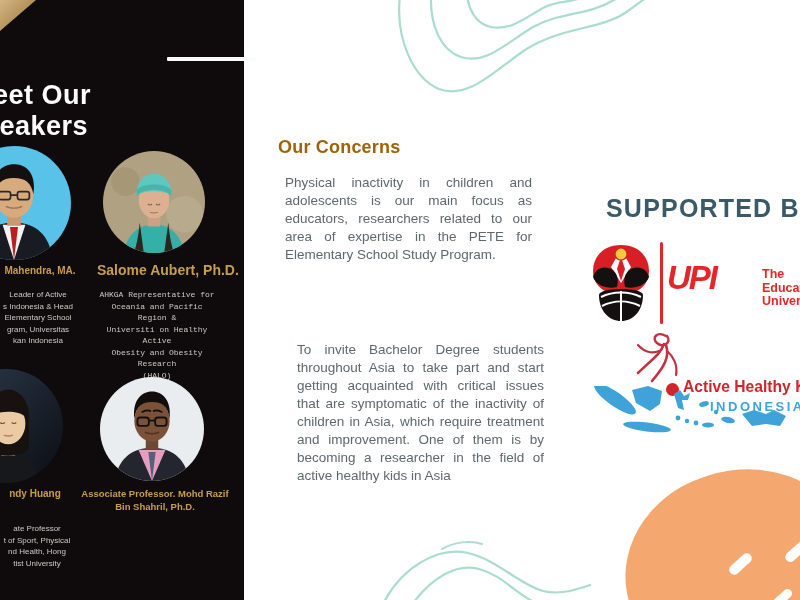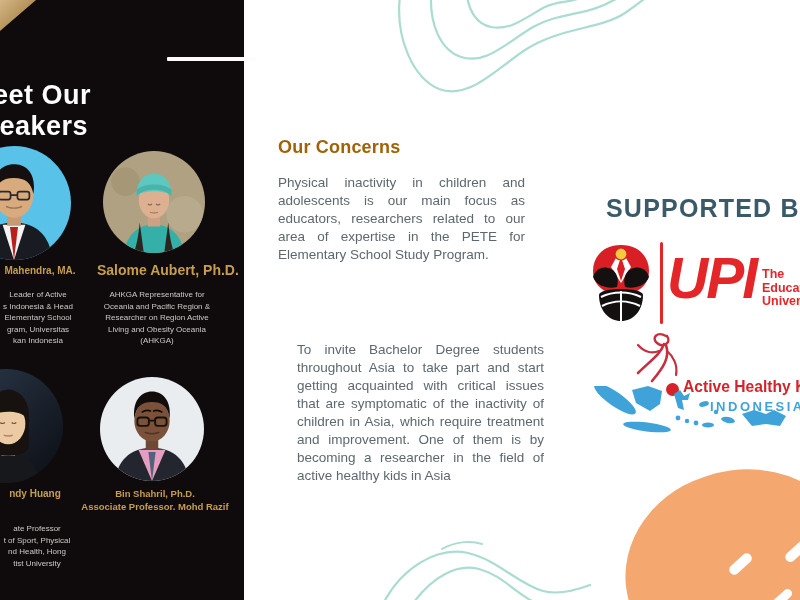--- a/index.html
+++ b/index.html
@@ -55,21 +55,21 @@
     position:absolute;left:606px;top:194px;color:#3a5a68;font-weight:800;
     font-size:25px;letter-spacing:1.2px;white-space:nowrap;
   }
   .upi-emblem{position:absolute;left:589px;top:243px;width:64px;height:80px;}
   .upi-divider{
     position:absolute;left:660px;top:242px;width:3px;height:82px;
     background:#e52629;border-radius:2px;
   }
   .upi-acronym{
     position:absolute;left:667px;top:248px;color:#e52629;font-weight:800;
-    font-size:57px;letter-spacing:-2px;line-height:60px;font-style:italic;
+    font-size:33px;letter-spacing:-2px;line-height:60px;font-style:italic;
   }
   .upi-tagline{
     position:absolute;left:762px;top:268px;color:#e52629;font-weight:700;
     font-size:12.5px;line-height:13.5px;white-space:nowrap;
   }
   .ahki-runner{position:absolute;left:626px;top:329px;width:64px;height:60px;}
   .ahki-dot{
     position:absolute;left:666px;top:383px;width:13px;height:13px;
     border-radius:50%;background:#d5232b;
   }
@@ -162,26 +162,26 @@
     <div class="sp-name" style="left:-6px;top:264px;width:92px;">Mahendra, MA.</div>
     <div class="sp-name" style="left:97px;top:264px;width:120px;font-size:14px;">Salome Aubert, Ph.D.</div>
 
     <div class="sp-bio" style="left:-14px;top:289px;width:104px;">
       <div>Leader of Active</div>
       <div>s Indonesia &amp; Head</div>
       <div>Elementary School</div>
       <div>gram, Universitas</div>
       <div>kan Indonesia</div>
     </div>
-    <div class="sp-bio" style="left:95px;top:289px;width:124px;">
+    <div class="sp-bio" style="left:95px;top:289px;width:124px;font-family:Liberation Mono, monospace;">
       <div>AHKGA Representative for</div>
       <div>Oceania and Pacific Region &amp;</div>
-      <div>Researcher on Region Active</div>
-      <div>Living and Obesity Oceania</div>
-      <div>(AHKGA)</div>
+      <div>Universiti on Healthy Active</div>
+      <div>Obesity and Obesity Research</div>
+      <div>(HALO)</div>
     </div>
 
     <div class="photo" style="left:-51px;top:369px;width:114px;height:114px;">
       <svg viewBox="0 0 100 100">
         <defs>
           <linearGradient id="g3" x1="0" y1="0" x2="1" y2="1">
             <stop offset="0" stop-color="#2c3a4d"></stop>
               <stop offset="1" stop-color="#0b0d12"></stop>
           </linearGradient>
         </defs>
@@ -208,36 +208,36 @@
         <rect x="36" y="39" width="11" height="8" rx="2.5" fill="none" stroke="#14100e" stroke-width="1.8"></rect>
         <rect x="53" y="39" width="11" height="8" rx="2.5" fill="none" stroke="#14100e" stroke-width="1.8"></rect>
         <line x1="47" y1="42" x2="53" y2="42" stroke="#14100e" stroke-width="1.8"></line>
         <path d="M43 53 C46 55 54 55 57 53" stroke="#4e3222" stroke-width="1.4" fill="none"></path>
         <path d="M40 34 C43 32 47 32 49 33 M51 33 C53 32 57 32 60 34" stroke="#120d0b" stroke-width="1.6" fill="none"></path>
       </svg>
     </div>
 
     <div class="sp-name" style="left:-10px;top:487px;width:90px;">ndy Huang</div>
     <div class="sp-name" style="left:72px;top:487px;width:166px;font-size:9.5px;">
+      <div>Associate Professor. Mohd Razif</div>
       <div>Bin Shahril, Ph.D.</div>
-      <div>Associate Professor. Mohd Razif</div>
     </div>
 
     <div class="sp-bio" style="left:-16px;top:523px;width:106px;">
       <div>ate Professor</div>
       <div>t of Sport, Physical</div>
       <div>nd Health, Hong</div>
       <div>tist University</div>
     </div>
   </div>
 
   <div class="white-line"></div>
 
   <h2 class="mid-heading" style="top:137px;">Our Concerns</h2>
-  <p class="mid-para" style="top:174px;">Physical inactivity in children and adolescents is our main focus as educators, researchers related to our area of expertise in the PETE for Elementary School Study Program.</p>
+  <p class="mid-para" style="top:174px;margin-left:7px;">Physical inactivity in children and adolescents is our main focus as educators, researchers related to our area of expertise in the PETE for Elementary School Study Program.</p>
 
   <p class="mid-para" style="top:341px;margin-left:19px;">To invite Bachelor Degree students throughout Asia to take part and start getting acquainted with critical issues that are symptomatic of the inactivity of children in Asia, which require treatment and improvement. One of them is by becoming a researcher in the field of active healthy kids in Asia</p>
 
   <div class="supported-title">SUPPORTED BY</div>
 
   <svg class="upi-emblem" viewBox="0 0 64 80">
     <path d="M32 2 C14 2 4 14 4 28 C4 40 12 48 22 50 L42 50 C52 48 60 40 60 28 C60 14 50 2 32 2 Z" fill="#d91f26"></path>
     <path d="M32 6 L42 24 L32 40 L22 24 Z" fill="#ffffff"></path>
     <path d="M32 14 L36 26 L32 38 L28 26 Z" fill="#d91f26"></path>
     <circle cx="32" cy="11" r="6" fill="#f8c93c"></circle>

